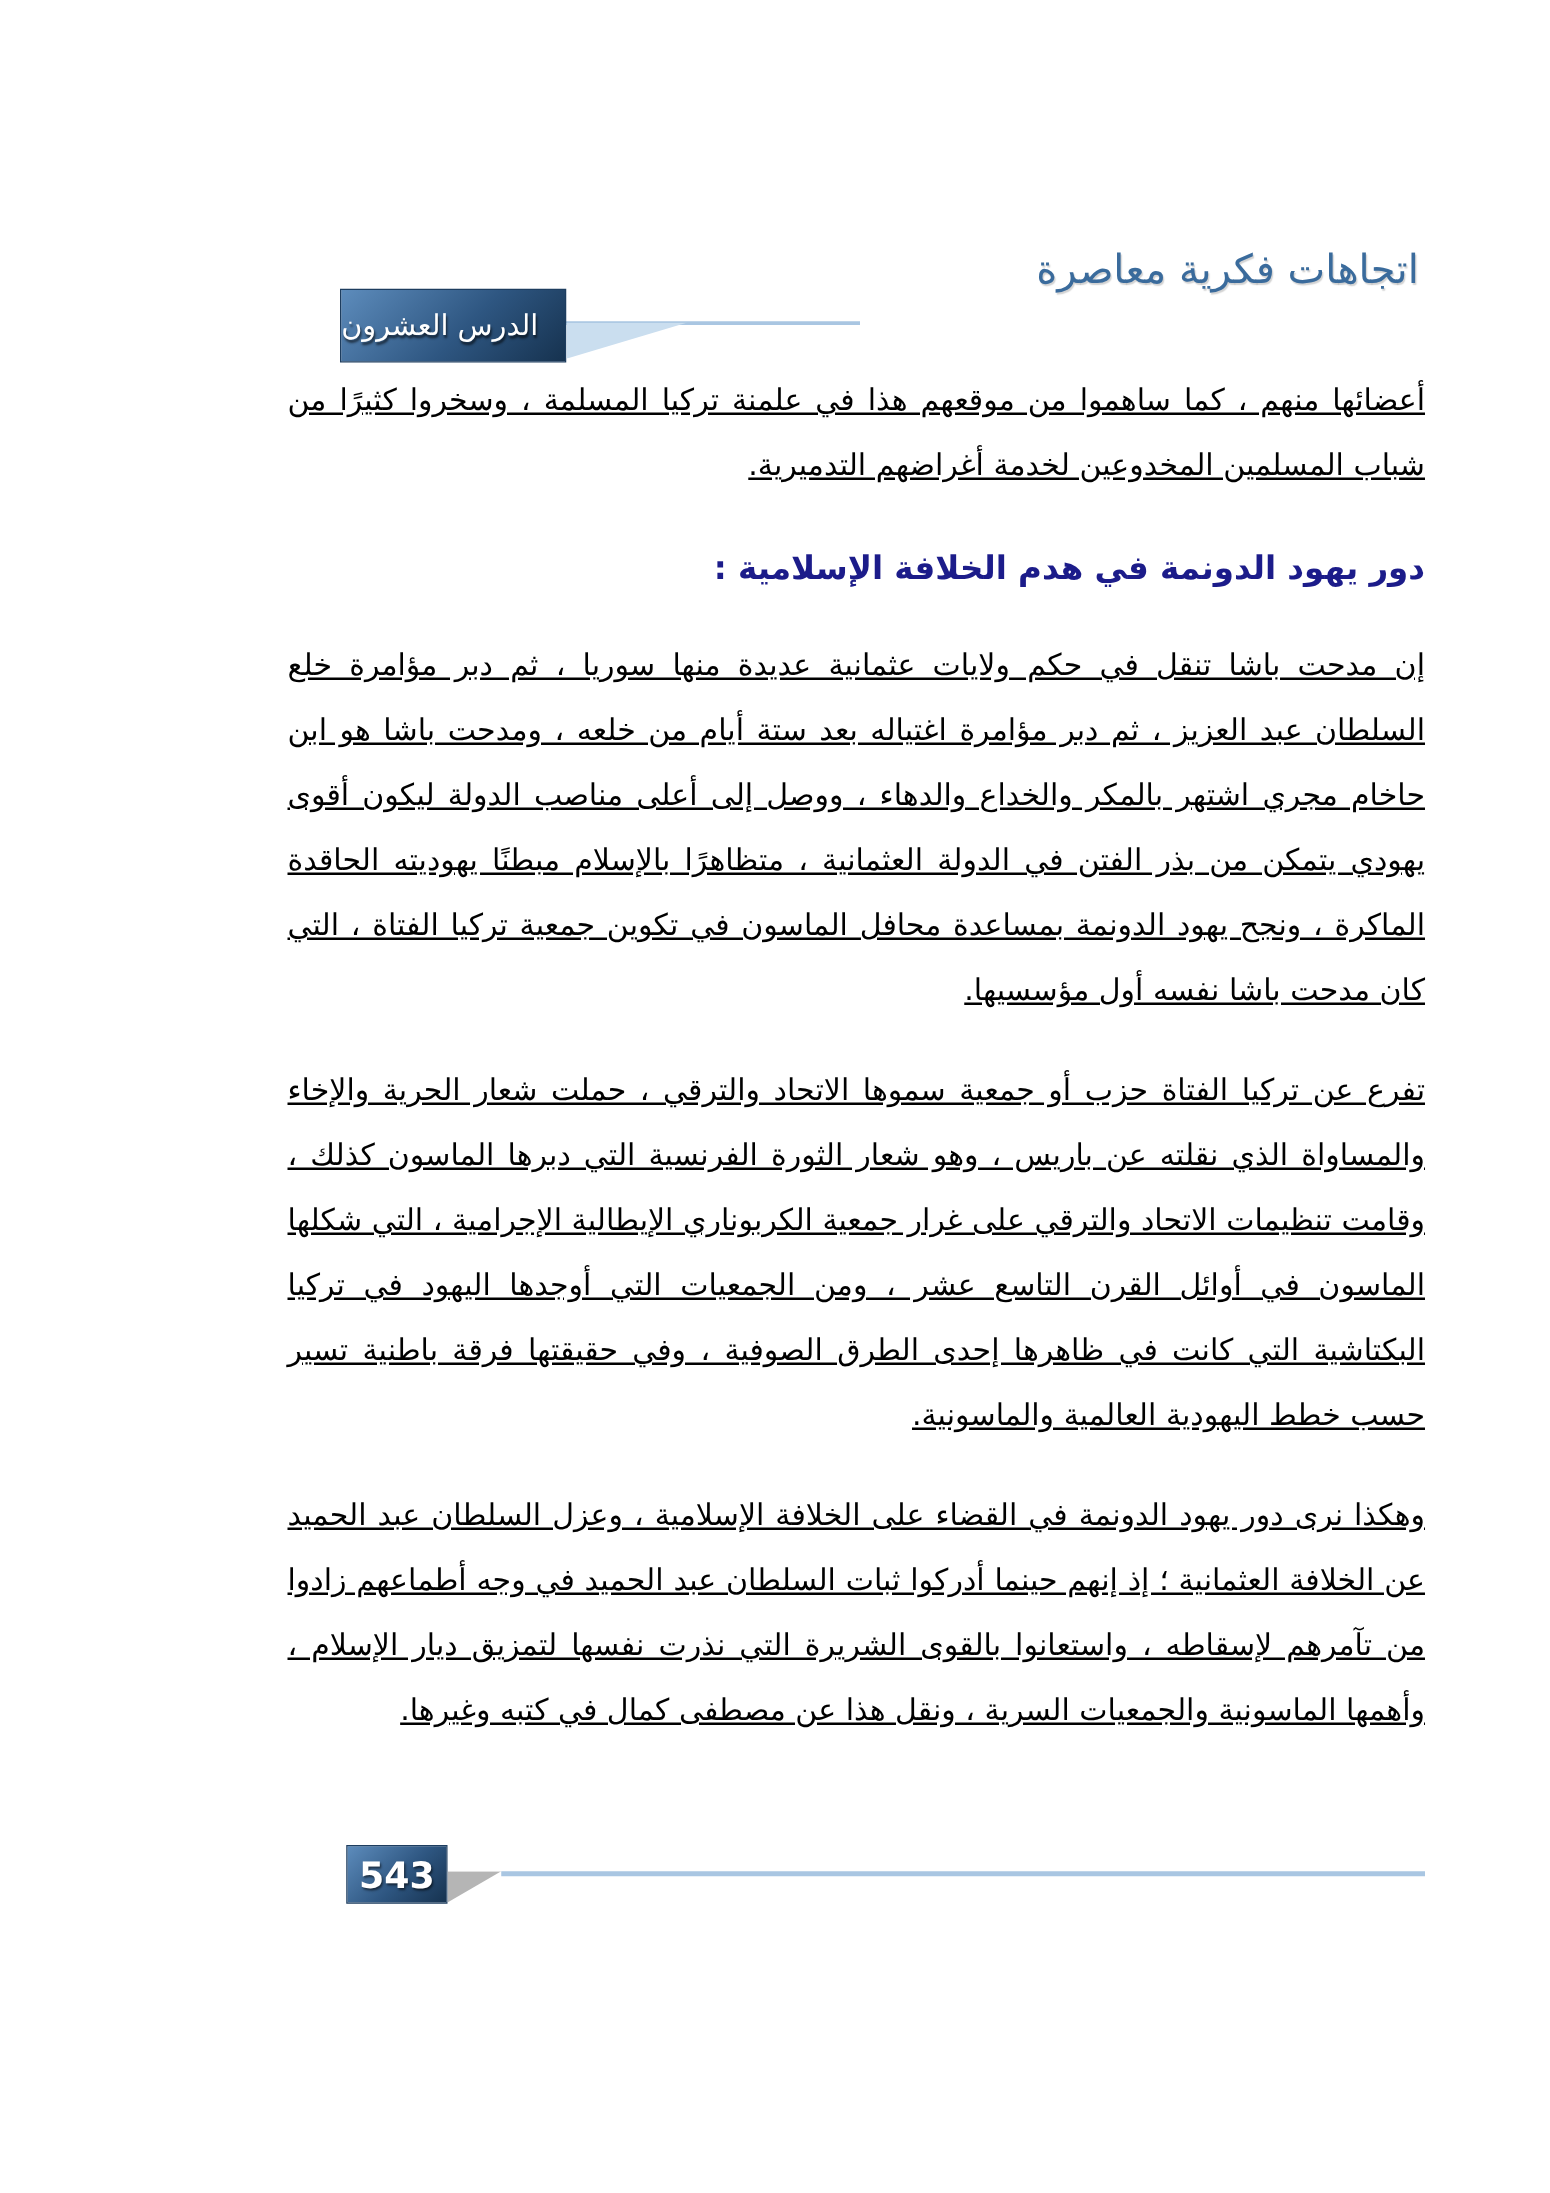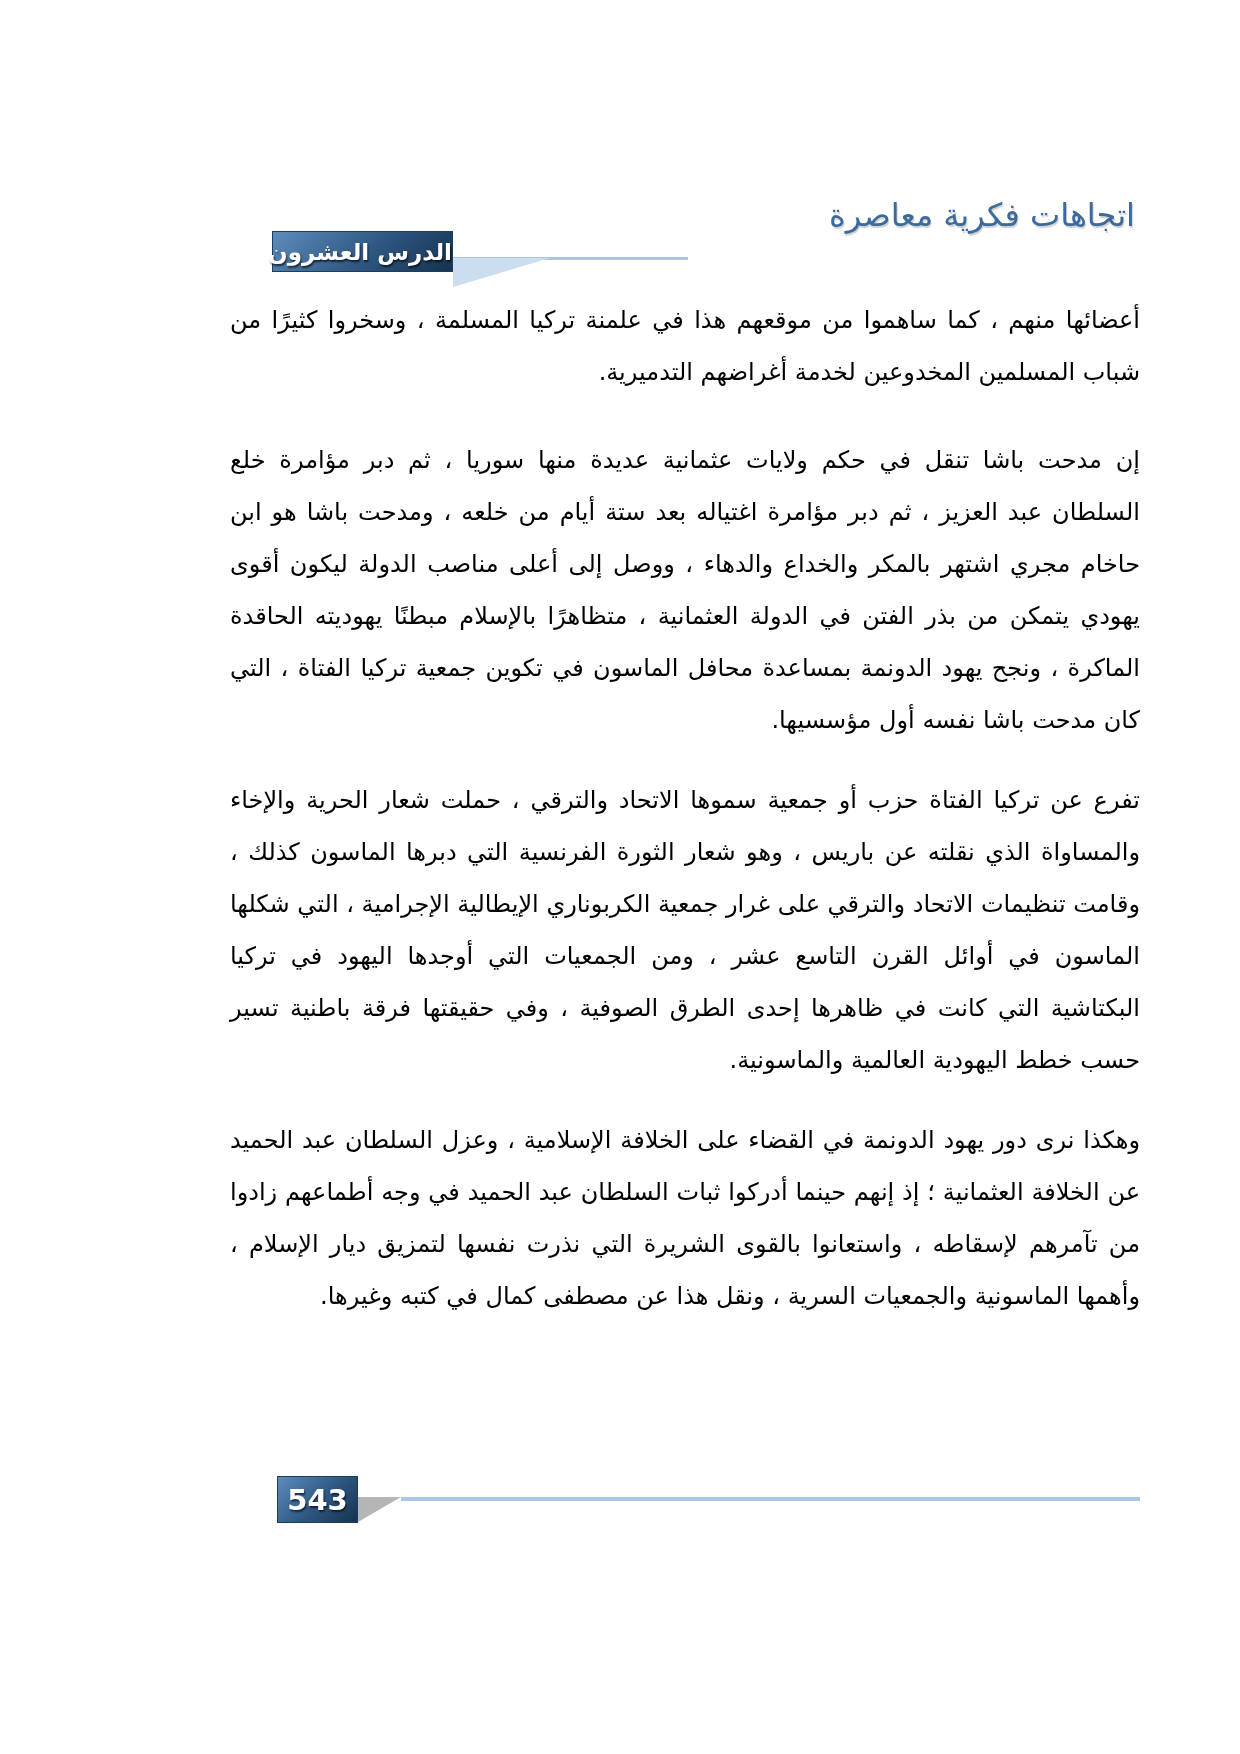--- a/index.html
+++ b/index.html
@@ -22,45 +22,46 @@
     letter-spacing:-1px;
     white-space:nowrap;
   }
   .header-rule{
     position:absolute;left:452px;top:257px;
     width:236px;height:3px;
     background:var(--rule_blue,#a9c6e2);
   }
   .lesson-badge{
     position:absolute;left:272px;top:231px;
-    width:181px;height:41px;
+    width:181px;height:59px;
     background:linear-gradient(135deg,var(--banner_light,#5d8cbc) 0%,var(--banner_mid,#2e5681) 55%,var(--banner_dark,#16324f) 100%);
     border:1px solid #1d3d5f;
     box-sizing:border-box;
-    display:flex;align-items:center;justify-content:flex-start;
-    color:#ffffff;font-size:23px;font-weight:bold;
+    display:flex;align-items:center;justify-content:flex-end;
+    color:#ffffff;font-size:23px;font-weight:normal;
     text-shadow:1px 2px 2px rgba(0,0,0,0.65);
     white-space:nowrap;
   }
   .badge-tail{
     position:absolute;left:453px;top:258px;
     width:97px;height:29px;
     background:var(--tail_blue,#cadeef);
     clip-path:polygon(0 0,100% 0,0 100%);
   }
   
   .content{
     position:absolute;top:294px;left:230px;right:100px;
     color:var(--body_text,#000000);
   }
   .body-par{
     margin:0 0 28px 0;
     font-size:24px;
     line-height:52px;
     text-align:justify;
+    text-decoration:underline;
   }
   .body-par.intro{margin-bottom:36px;}
   .subheading{
     margin:0 0 30px 0;
     font-size:26px;line-height:42px;
     font-weight:bold;
     color:var(--heading_navy,#1c1c8a);
     text-align:right;
   }
   
@@ -96,20 +97,21 @@
     <div class="header-rule"></div>
     <div class="lesson-badge">
       <span>الدرس العشرون</span>
     </div>
     <div class="badge-tail"></div>
   </header>
 
   <main class="content">
     <p class="body-par intro">أعضائها منهم ، كما ساهموا من موقعهم هذا في علمنة تركيا المسلمة ، وسخروا كثيرًا من شباب المسلمين المخدوعين لخدمة أغراضهم التدميرية.</p>
 
+    <h2 class="subheading">دور يهود الدونمة في هدم الخلافة الإسلامية :</h2>
 
     <p class="body-par">إن مدحت باشا تنقل في حكم ولايات عثمانية عديدة منها سوريا ، ثم دبر مؤامرة خلع السلطان عبد العزيز ، ثم دبر مؤامرة اغتياله بعد ستة أيام من خلعه ، ومدحت باشا هو ابن حاخام مجري اشتهر بالمكر والخداع والدهاء ، ووصل إلى أعلى مناصب الدولة ليكون أقوى يهودي يتمكن من بذر الفتن في الدولة العثمانية ، متظاهرًا بالإسلام مبطنًا يهوديته الحاقدة الماكرة ، ونجح يهود الدونمة بمساعدة محافل الماسون في تكوين جمعية تركيا الفتاة ، التي كان مدحت باشا نفسه أول مؤسسيها.</p>
 
     <p class="body-par">تفرع عن تركيا الفتاة حزب أو جمعية سموها الاتحاد والترقي ، حملت شعار الحرية والإخاء والمساواة الذي نقلته عن باريس ، وهو شعار الثورة الفرنسية التي دبرها الماسون كذلك ، وقامت تنظيمات الاتحاد والترقي على غرار جمعية الكربوناري الإيطالية الإجرامية ، التي شكلها الماسون في أوائل القرن التاسع عشر ، ومن الجمعيات التي أوجدها اليهود في تركيا البكتاشية التي كانت في ظاهرها إحدى الطرق الصوفية ، وفي حقيقتها فرقة باطنية تسير حسب خطط اليهودية العالمية والماسونية.</p>
 
     <p class="body-par">وهكذا نرى دور يهود الدونمة في القضاء على الخلافة الإسلامية ، وعزل السلطان عبد الحميد عن الخلافة العثمانية ؛ إذ إنهم حينما أدركوا ثبات السلطان عبد الحميد في وجه أطماعهم زادوا من تآمرهم لإسقاطه ، واستعانوا بالقوى الشريرة التي نذرت نفسها لتمزيق ديار الإسلام ، وأهمها الماسونية والجمعيات السرية ، ونقل هذا عن مصطفى كمال في كتبه وغيرها.</p>
   </main>
 
   <footer>
     <div class="page-number-box">

